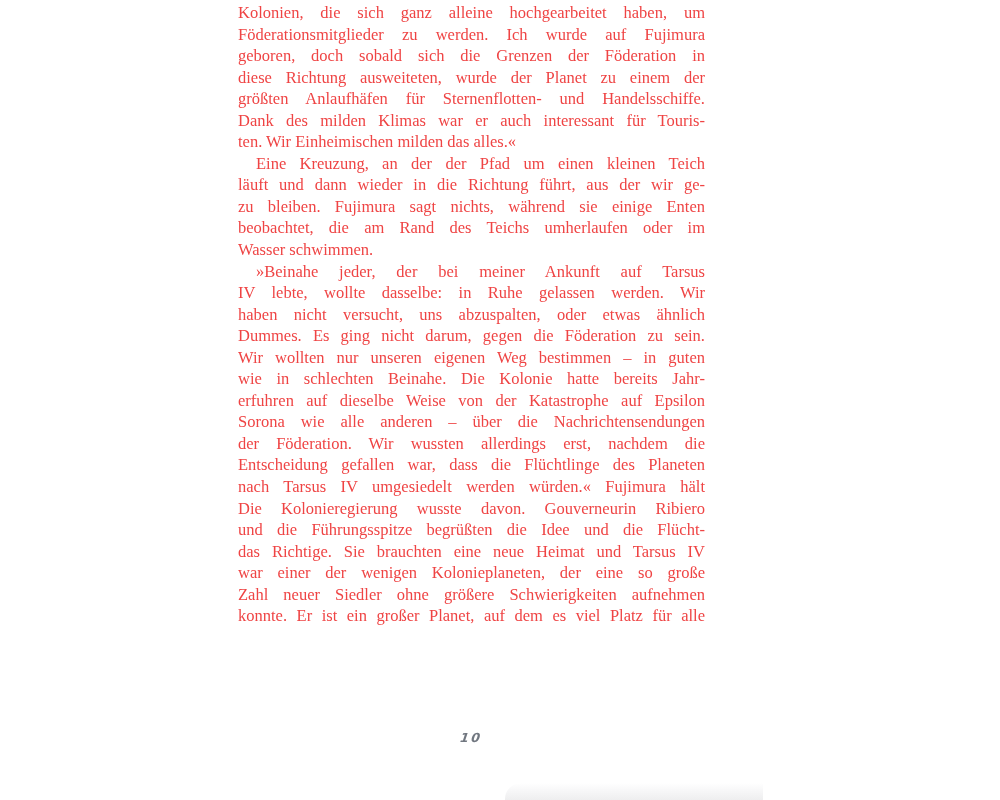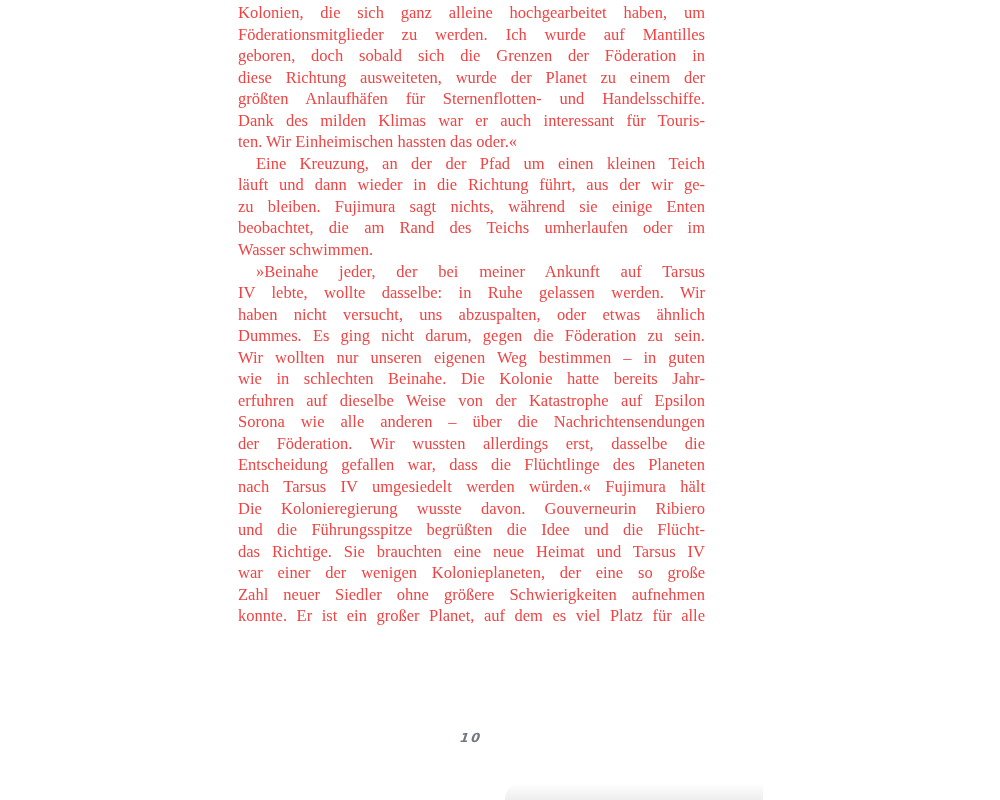--- a/index.html
+++ b/index.html
@@ -64,44 +64,44 @@
     background: linear-gradient(to bottom, #ffffff 0%, #f7f7f8 45%, #eeeeef 100%);
   }
 </style>
 </head>
 <body>
 
 <div class="page">
   <div id="text-block">
       <div class="para">
         <div class="line">Kolonien, die sich ganz alleine hochgearbeitet haben, um</div>
-        <div class="line">Föderationsmitglieder zu werden. Ich wurde auf Mantilles</div>
+        <div class="line">Föderationsmitglieder zu werden. Ich wurde auf Fujimura</div>
         <div class="line">geboren, doch sobald sich die Grenzen der Föderation in</div>
         <div class="line">diese Richtung ausweiteten, wurde der Planet zu einem der</div>
         <div class="line">größten Anlaufhäfen für Sternenflotten- und Handelsschiffe.</div>
         <div class="line">Dank des milden Klimas war er auch interessant für Touris-</div>
-        <div class="line flush">ten. Wir Einheimischen hassten das oder.«</div>
+        <div class="line flush">ten. Wir Einheimischen milden das alles.«</div>
       </div>
       <div class="para indent">
         <div class="line">Eine Kreuzung, an der der Pfad um einen kleinen Teich</div>
         <div class="line">läuft und dann wieder in die Richtung führt, aus der wir ge-</div>
         <div class="line">zu bleiben. Fujimura sagt nichts, während sie einige Enten</div>
         <div class="line">beobachtet, die am Rand des Teichs umherlaufen oder im</div>
         <div class="line flush">Wasser schwimmen.</div>
       </div>
       <div class="para indent">
         <div class="line">»Beinahe jeder, der bei meiner Ankunft auf Tarsus</div>
         <div class="line">IV lebte, wollte dasselbe: in Ruhe gelassen werden. Wir</div>
         <div class="line">haben nicht versucht, uns abzuspalten, oder etwas ähnlich</div>
         <div class="line">Dummes. Es ging nicht darum, gegen die Föderation zu sein.</div>
         <div class="line">Wir wollten nur unseren eigenen Weg bestimmen – in guten</div>
         <div class="line">wie in schlechten Beinahe. Die Kolonie hatte bereits Jahr-</div>
         <div class="line">erfuhren auf dieselbe Weise von der Katastrophe auf Epsilon</div>
         <div class="line">Sorona wie alle anderen – über die Nachrichtensendungen</div>
-        <div class="line">der Föderation. Wir wussten allerdings erst, dasselbe die</div>
+        <div class="line">der Föderation. Wir wussten allerdings erst, nachdem die</div>
         <div class="line">Entscheidung gefallen war, dass die Flüchtlinge des Planeten</div>
         <div class="line">nach Tarsus IV umgesiedelt werden würden.« Fujimura hält</div>
         <div class="line">Die Kolonieregierung wusste davon. Gouverneurin Ribiero</div>
         <div class="line">und die Führungsspitze begrüßten die Idee und die Flücht-</div>
         <div class="line">das Richtige. Sie brauchten eine neue Heimat und Tarsus IV</div>
         <div class="line">war einer der wenigen Kolonieplaneten, der eine so große</div>
         <div class="line">Zahl neuer Siedler ohne größere Schwierigkeiten aufnehmen</div>
         <div class="line">konnte. Er ist ein großer Planet, auf dem es viel Platz für alle</div>
       </div>
     </div>

